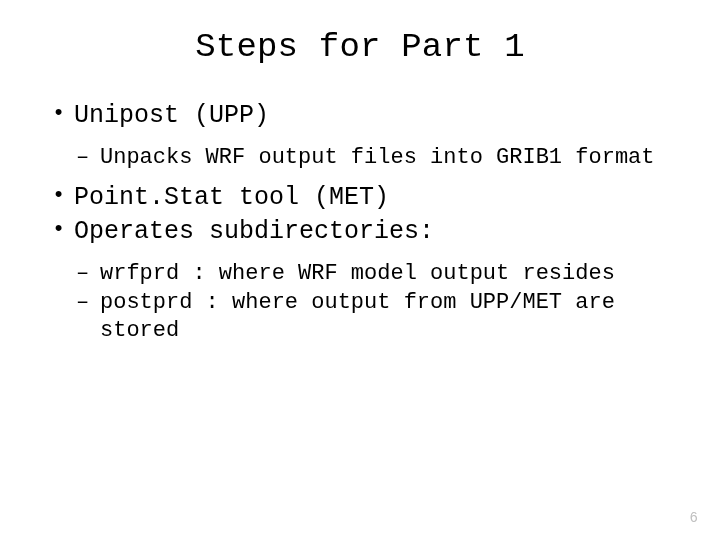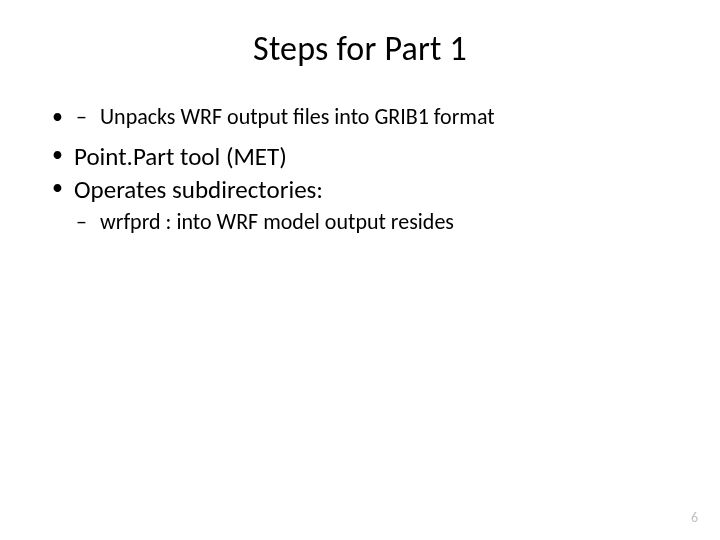--- a/index.html
+++ b/index.html
@@ -1,43 +1,45 @@
 <!DOCTYPE html>
 <html><head>
 <meta charset="utf-8">
 <style>
   * { margin: 0; padding: 0; box-sizing: border-box; }
   html, body { width: 720px; height: 540px; background: #fff; font-family: Calibri, "Segoe UI", Arial, sans-serif; color: #000; }
-  .slide { width: 720px; height: 540px; position: relative; padding: 28px 48px 0 48px; }
+  .slide { width: 720px; height: 540px; position: relative; padding: 28px 48px 0 48px; font-family: Liberation Mono, monospace; }
   .title { font-size: 34px; font-weight: 400; text-align: center; margin-bottom: 34px; letter-spacing: 0.2px; }
   .l1 { list-style: none; }
   .l1 > li { position: relative; padding-left: 26px; font-size: 25px; margin-bottom: 2px; line-height: 1.25; }
   .l1 > li::before { content: "•"; position: absolute; left: 4px; top: 0; font-size: 22px; }
-  .l2 { list-style: none; margin-top: 2px; margin-bottom: 10px; }
+  .l2 { list-style: none; margin-top: 13px; margin-bottom: 10px; }
   .l2 > li { position: relative; padding-left: 26px; font-size: 22px; line-height: 1.28; margin-bottom: 1px; }
   .l2 > li::before { content: "–"; position: absolute; left: 2px; top: 0; font-size: 22px; }
   .page-num { position: absolute; right: 22px; bottom: 14px; font-size: 14px; color: #bfbfbf; }
 </style>
 </head>
 <body>
 
 <div class="slide">
   <h1 class="title">Steps for Part 1</h1>
 
   <ul class="l1">
     <li>
+      <span>Unipost (UPP)</span>
       <ul class="l2">
         <li><span>Unpacks WRF output files into GRIB1 format</span></li>
       </ul>
     </li>
     <li>
-      <span>Point.Part tool (MET)</span>
+      <span>Point.Stat tool (MET)</span>
     </li>
     <li>
       <span>Operates subdirectories:</span>
       <ul class="l2">
-        <li><span>wrfprd : into WRF model output resides</span></li>
+        <li><span>wrfprd : where WRF model output resides</span></li>
+        <li><span>postprd : where output from UPP/MET are stored</span></li>
       </ul>
     </li>
   </ul>
 
   <div class="page-num">6</div>
 </div>
 
 </body></html>

